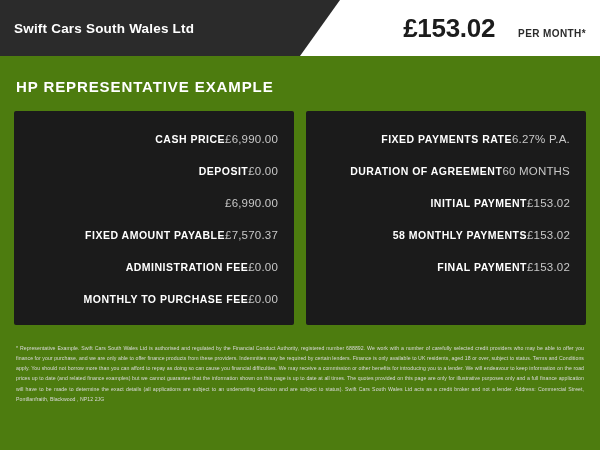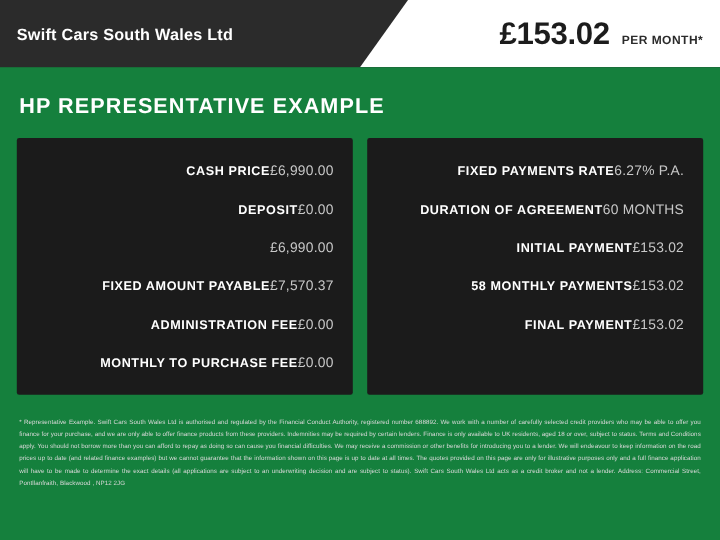--- a/index.html
+++ b/index.html
@@ -10,21 +10,21 @@
     width: 600px;
     height: 450px;
     background: #ffffff;
     font-family: "Liberation Sans", sans-serif;
     overflow: hidden;
   }
   .page {
     position: relative;
     width: 600px;
     height: 450px;
-    background: #15803d;
+    background: #4d7c0f;
     box-sizing: border-box;
   }
 
   
   .header {
     position: relative;
     height: 56px;
     background: #2b2b2b;
     overflow: hidden;
   }
@@ -63,28 +63,28 @@
     font-size: 26px;
     font-weight: bold;
     line-height: 56px;
     letter-spacing: -0.3px;
   }
   .price-suffix {
     color: #2b2b2b;
     font-size: 10px;
     font-weight: bold;
     letter-spacing: 0.4px;
-    margin-left: 10px;
+    margin-left: 23px;
     line-height: 56px;
   }
 
   
   .section-title {
     color: #ffffff;
-    font-size: 18px;
+    font-size: 15px;
     font-weight: bold;
     letter-spacing: 0.9px;
     padding: 22px 0 0 16px;
   }
 
   
   .panels {
     display: flex;
     gap: 12px;
     padding: 16px 14px 0 14px;

